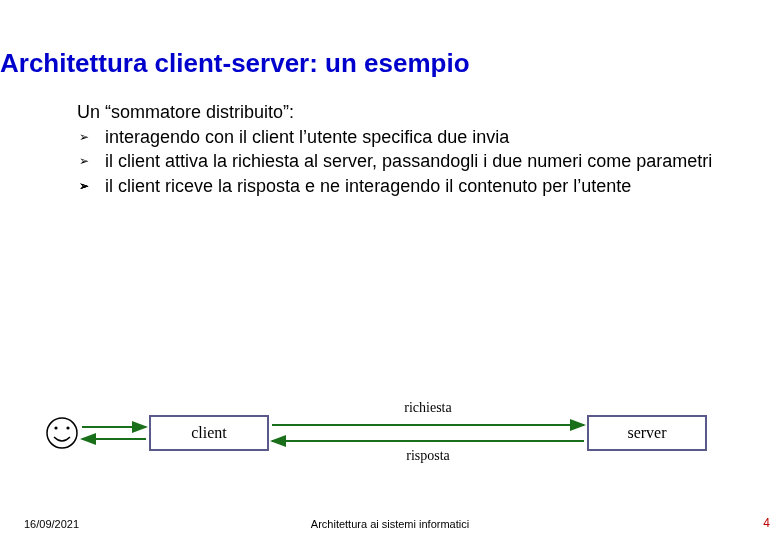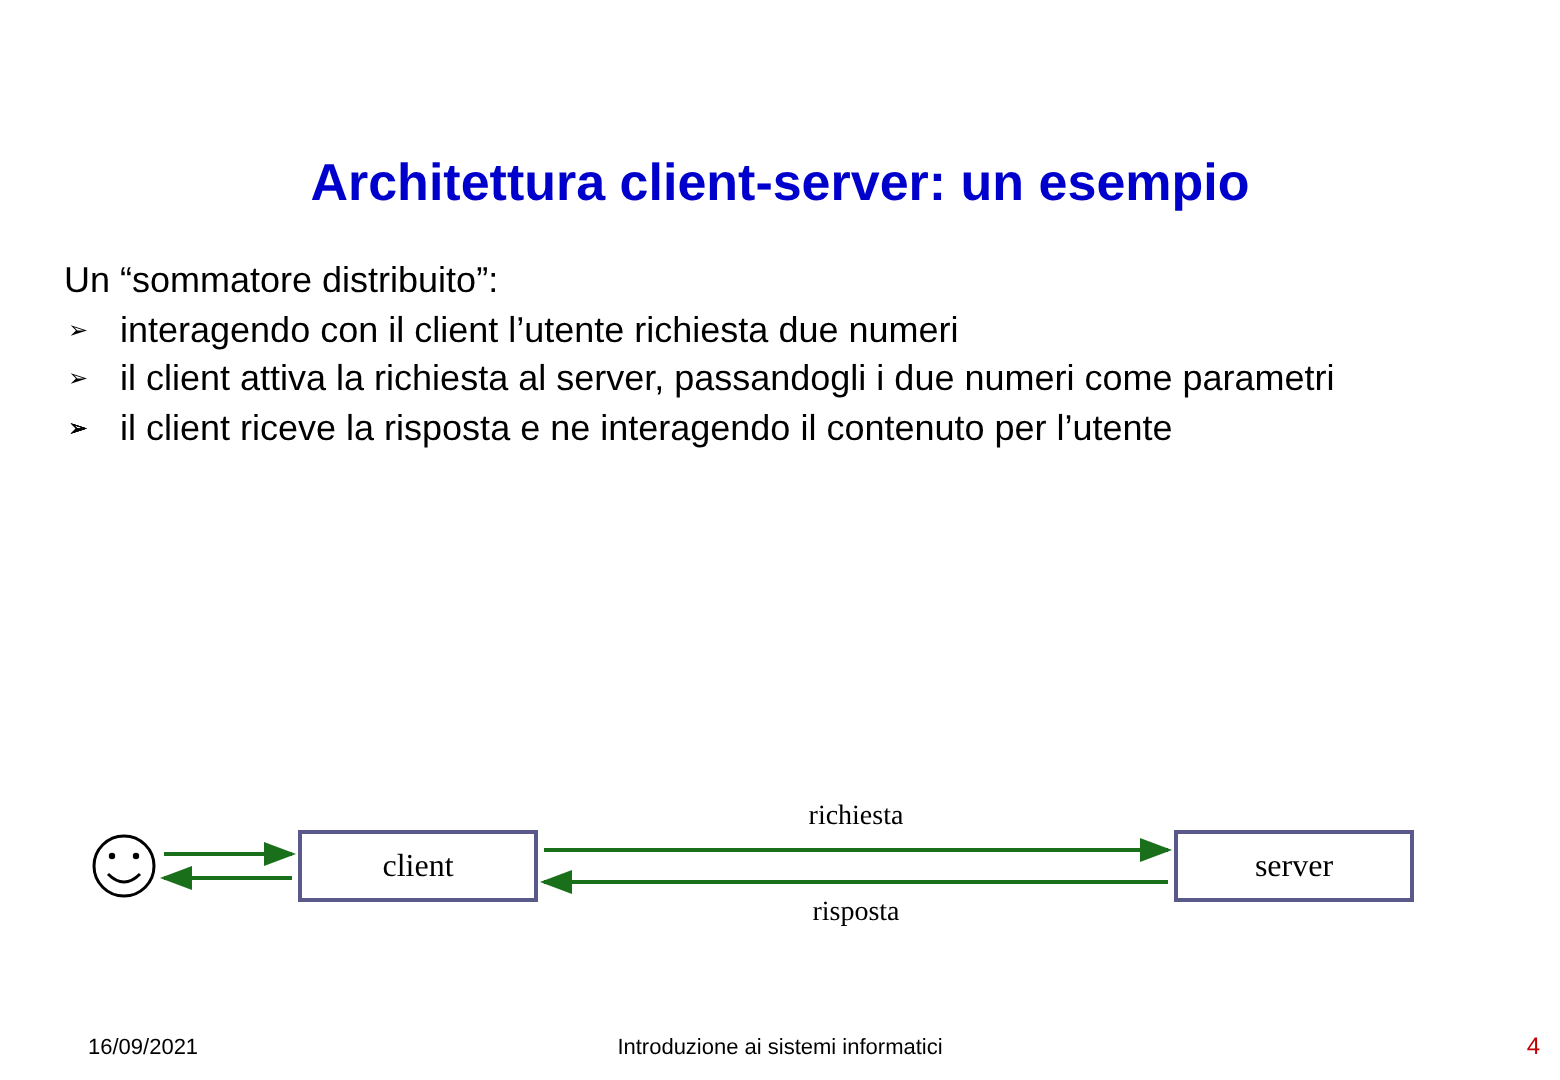--- a/index.html
+++ b/index.html
@@ -14,30 +14,31 @@
   .slide {
     position: relative;
     width: 780px;
     height: 540px;
     box-sizing: border-box;
   }
   .title {
     color: #0000cc;
     font-weight: bold;
     font-size: 26px;
-    text-align: center;
-    padding-top: 76px;
+    text-align: left;
+    padding-top: 48px;
     padding-bottom: 22px;
     font-family: Verdana, Geneva, sans-serif;
   }
   .body {
     padding: 0 28px 0 32px;
     font-size: 18px;
     line-height: 1.25;
     color: #000;
+    margin-left: 45px;
   }
   .intro {
     margin: 0 0 2px 0;
   }
   ul.bullets {
     list-style: none;
     margin: 0;
     padding: 0;
   }
   ul.bullets li {
@@ -63,21 +64,21 @@
     position: absolute;
     bottom: 10px;
     left: 0;
     width: 780px;
     font-size: 11px;
     color: #000;
     font-family: Verdana, Geneva, sans-serif;
   }
   .footer .date {
     position: absolute;
-    left: 44px;
+    left: 24px;
     bottom: 0;
   }
   .footer .center {
     position: absolute;
     left: 0;
     right: 0;
     bottom: 0;
     text-align: center;
   }
   .footer .num {
@@ -91,21 +92,21 @@
 </head>
 <body>
 
 <div class="slide">
 
   <div class="title">Architettura client-server: un esempio</div>
 
   <div class="body">
     <p class="intro">Un “sommatore distribuito”:</p>
     <ul class="bullets">
-      <li><span class="marker">➢</span><span>interagendo con il client l’utente richiesta due numeri</span></li>
+      <li><span class="marker">➢</span><span>interagendo con il client l’utente specifica due invia</span></li>
       <li><span class="marker">➢</span><span>il client attiva la richiesta al server, passandogli i due numeri come parametri</span></li>
       <li><span class="marker">➢</span></li>
       <li><span class="marker">➢</span></li>
       <li><span class="marker">➢</span></li>
       <li><span class="marker">➢</span><span>il client riceve la risposta e ne interagendo il contenuto per l’utente</span></li>
     </ul>
   </div>
 
   <svg class="diagram" viewBox="0 0 704 70">
     <defs>
@@ -134,17 +135,17 @@
     <text x="390" y="14" text-anchor="middle" font-family="Verdana" font-size="14" fill="#000">richiesta</text>
 
     <text x="390" y="62" text-anchor="middle" font-family="Verdana" font-size="14" fill="#000">risposta</text>
 
     <rect x="550" y="18" width="118" height="34" fill="#fff" stroke="#5a5a8a" stroke-width="2"></rect>
     <text x="609" y="40" text-anchor="middle" font-family="Verdana" font-size="16" fill="#000">server</text>
   </svg>
 
   <div class="footer">
     <span class="date">16/09/2021</span>
-    <span class="center">Introduzione ai sistemi informatici</span>
+    <span class="center">Architettura ai sistemi informatici</span>
     <span class="num">4</span>
   </div>
 
 </div>
 
 </body></html>

